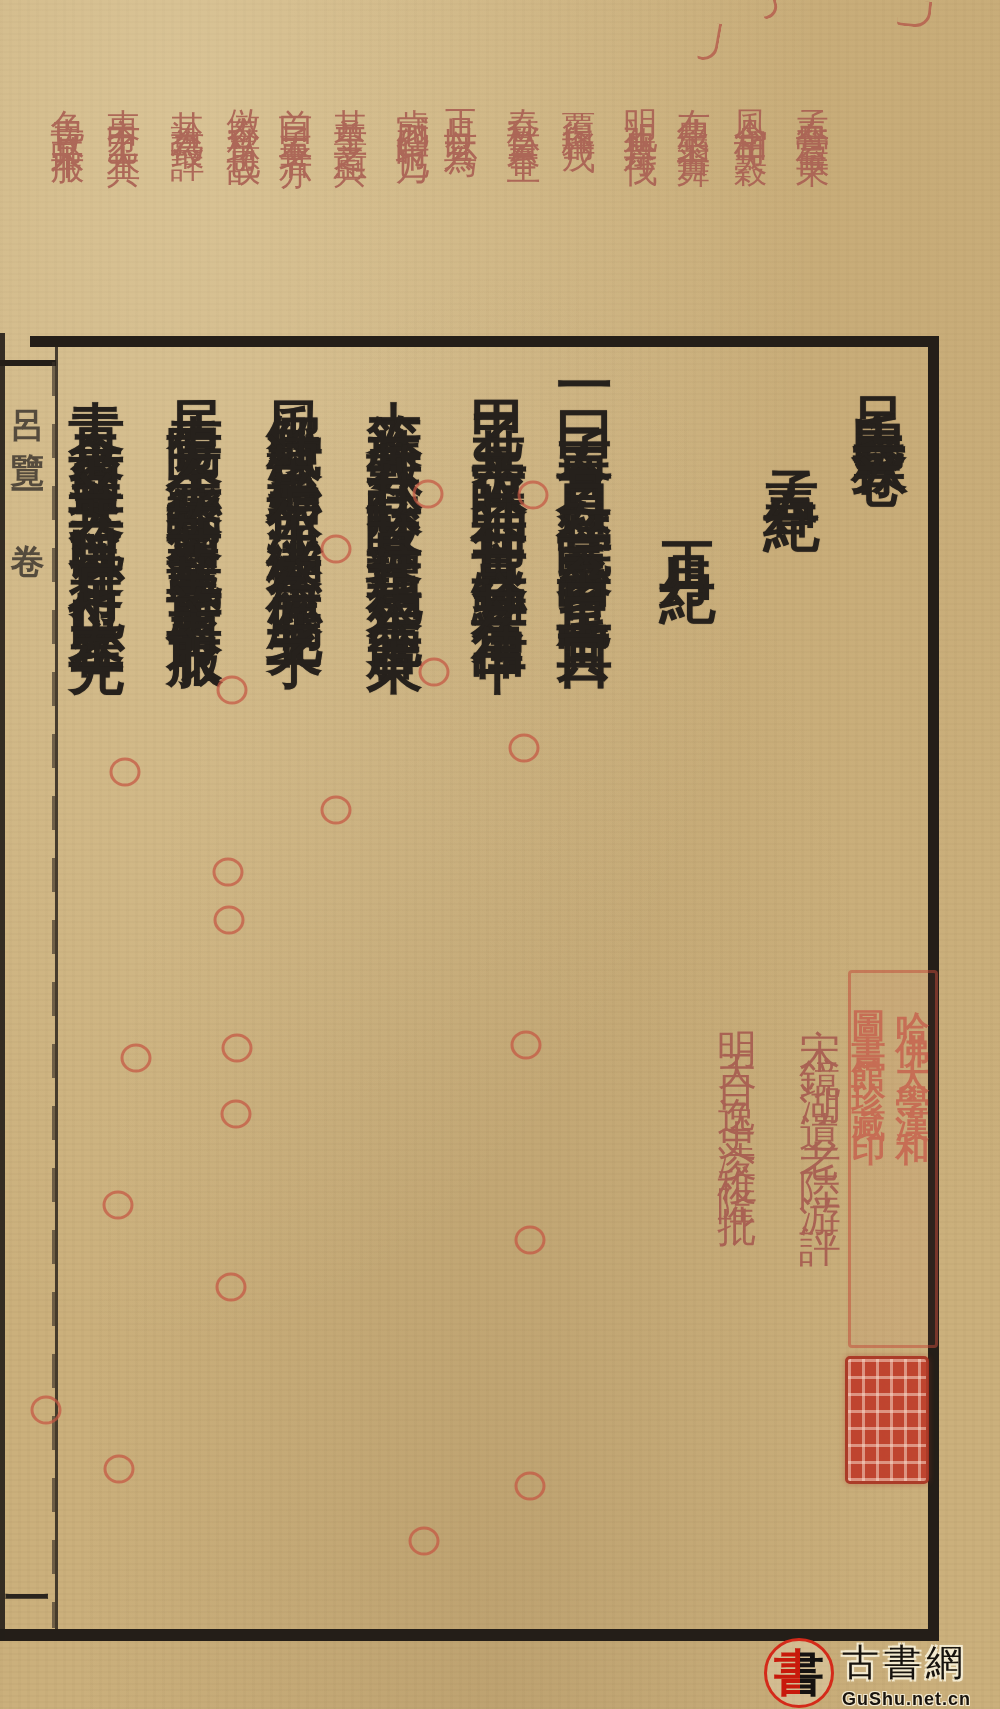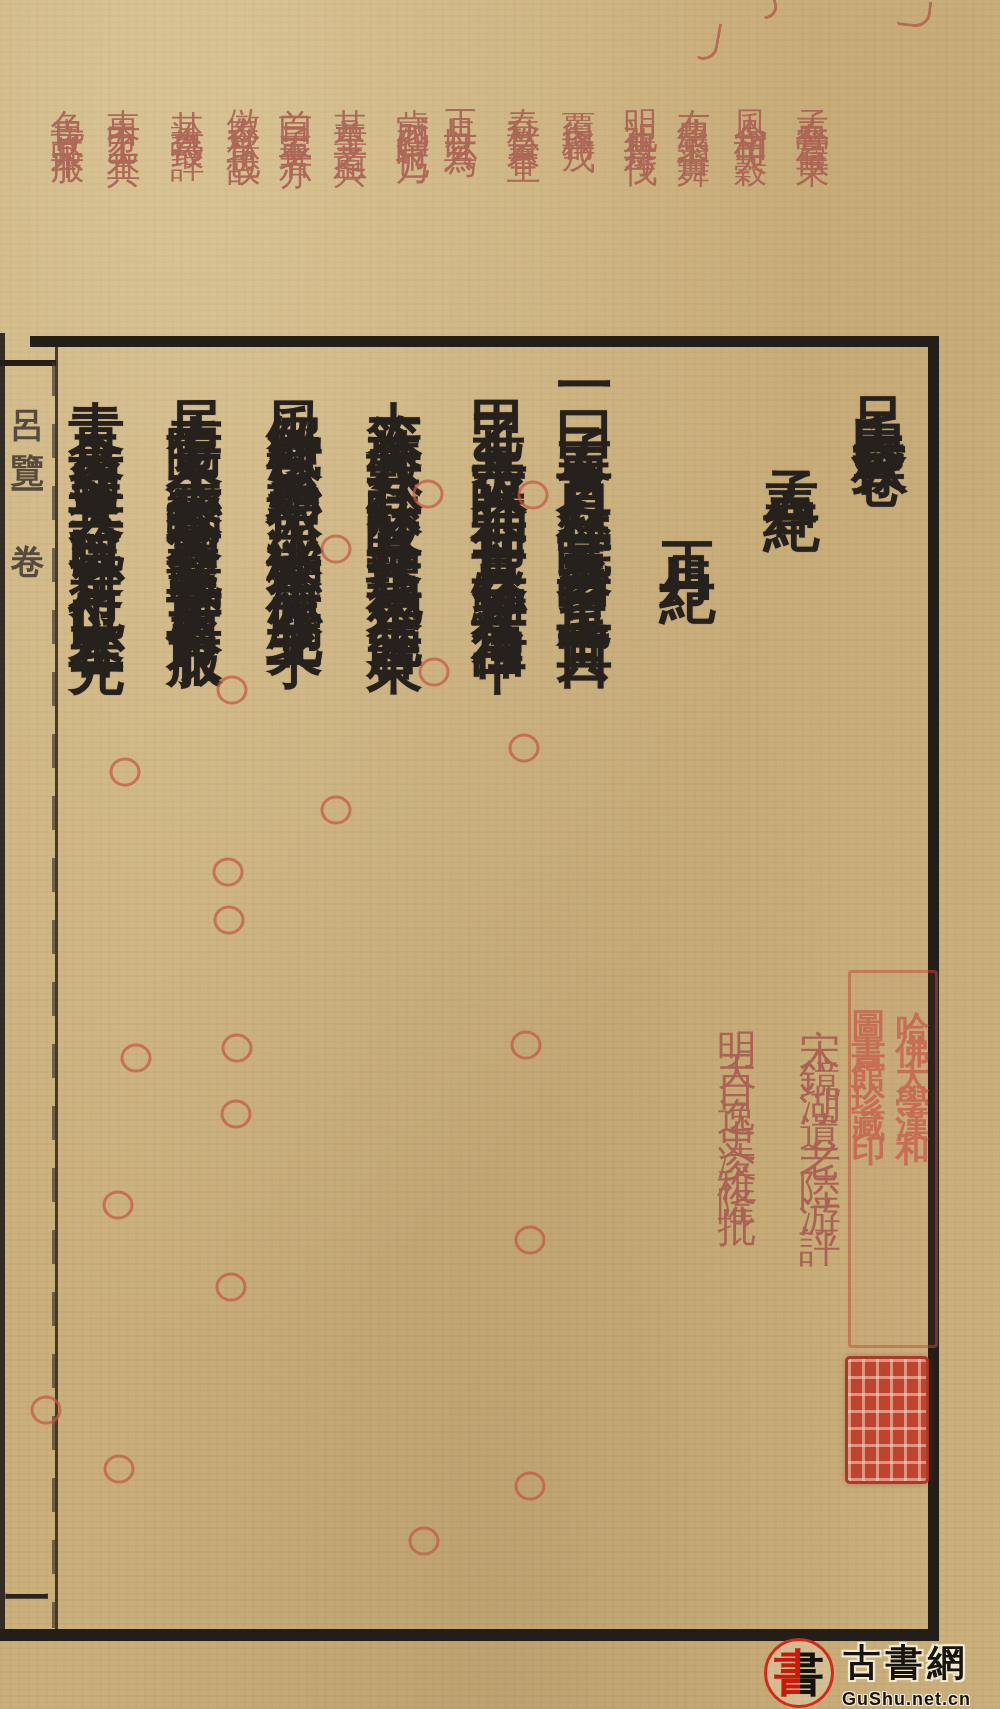--- a/index.html
+++ b/index.html
@@ -42,23 +42,23 @@
   #page-number{ position:absolute; left:4px; top:1568px; font-size:46px; font-weight:700;
      color:#2a241e; }
   #watermark{ position:absolute; left:764px; top:1638px; display:flex; align-items:flex-start; }
   #wm-logo{ width:64px; height:64px; border:3px solid #d42a1a; border-radius:50%;
      display:flex; align-items:center; justify-content:center; background:rgba(250,242,222,.25);
      text-shadow:none; }
   #wm-logo span{ font-size:50px; font-weight:700; line-height:1;
      background:linear-gradient(90deg,#c8190b 52%, #151210 52%);
      -webkit-background-clip:text; background-clip:text; color:transparent; }
   #wm-text{ margin-left:8px; }
-  #wm-name{ font-size:37px; font-weight:700; color:#17130e; letter-spacing:5px;
+  #wm-name{ font-size:37px; font-weight:400; color:#17130e; letter-spacing:5px;
      font-family:"Liberation Serif","DejaVu Serif",serif;
-     text-shadow:-2px -2px 0 #f3ead0, 2px -2px 0 #f3ead0, -2px 2px 0 #f3ead0, 2px 2px 0 #f3ead0, 0 0 4px #f3ead0;text-align:center; }
+     text-shadow:-2px -2px 0 #f3ead0, 2px -2px 0 #f3ead0, -2px 2px 0 #f3ead0, 2px 2px 0 #f3ead0, 0 0 4px #f3ead0; }
   #wm-url{ font-size:18px; font-weight:700; color:#1a150f; letter-spacing:1px; margin-top:1px;
      font-family:"Liberation Sans","DejaVu Sans",sans-serif;
      text-shadow:-1px -1px 0 #f3ead0, 1px -1px 0 #f3ead0, -1px 1px 0 #f3ead0, 1px 1px 0 #f3ead0; }
 </style>
 </head>
 <body>
 
 <div id="page">
 
   <div class="bar" style="left:30px; top:336px; width:908px; height:11px;"></div>

